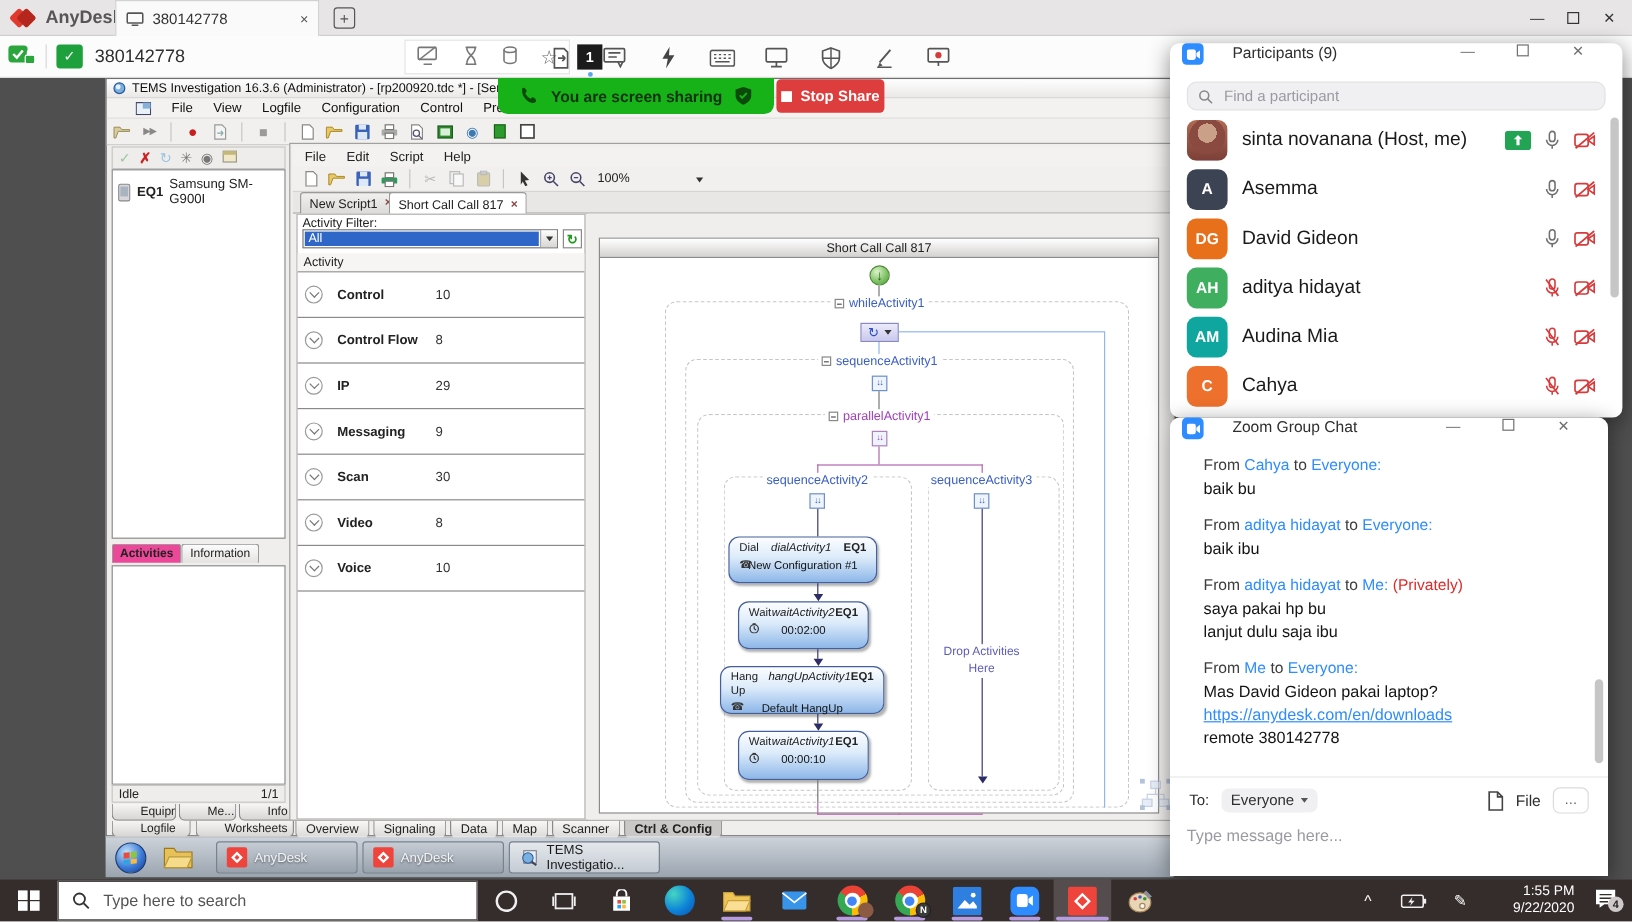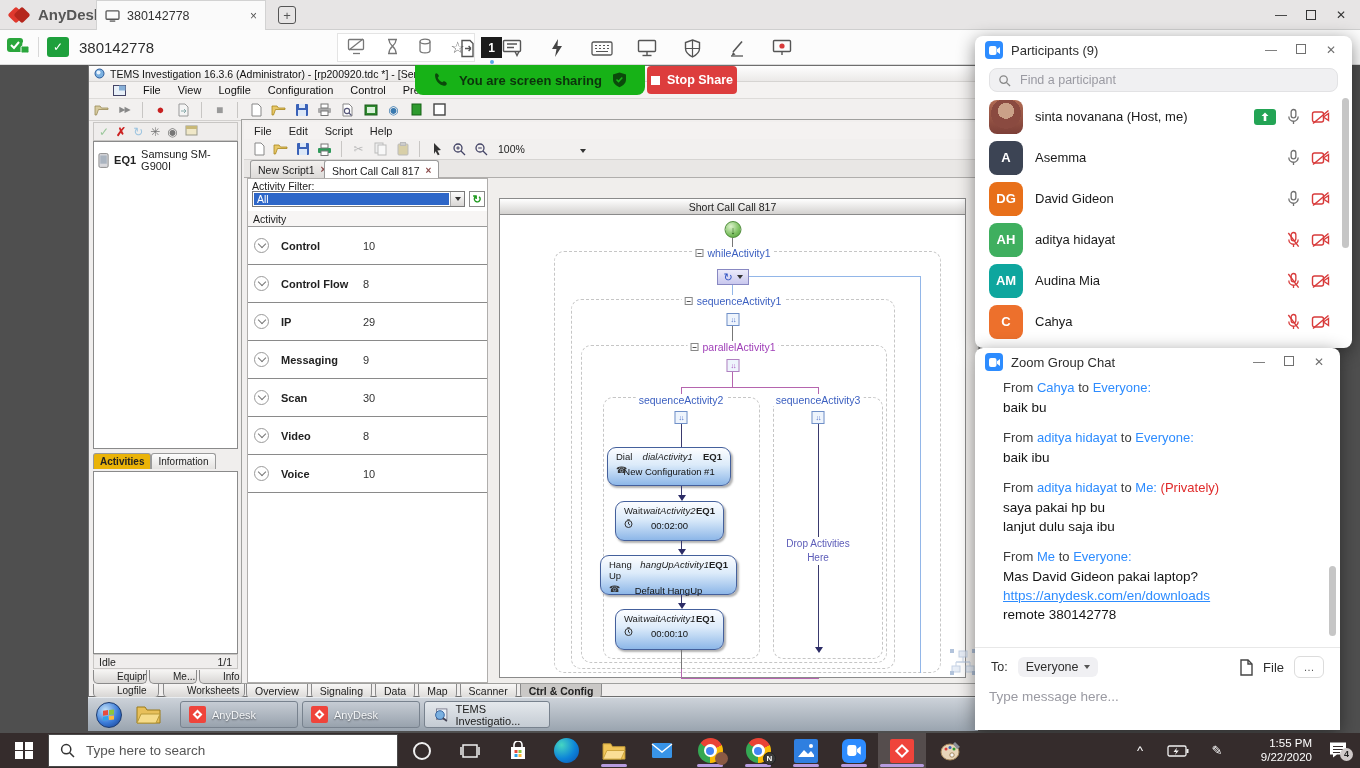--- a/index.html
+++ b/index.html
@@ -43,21 +43,21 @@
           display:flex;align-items:center;gap:6px;padding-left:4px}
   .tico{width:17px;height:17px;display:flex;align-items:center;justify-content:center;font-size:10px}
   .tsep{width:1px;height:16px;background:#c8c6c4;margin:0 3px}
   .lpanel{left:4px;top:56px;width:145px;height:576px}
   .minibar{left:0;top:0;width:145px;height:19px;background:#efedec;border:1px solid #c8c6c4;
            display:flex;align-items:center;gap:7px;padding-left:5px;font-size:12px}
   .whitebox{background:#fff;border:1px solid #8a8a8a}
   .eqrow{display:flex;align-items:center;gap:5px;padding:6px 4px;font-size:11px}
   .tab-sm{border:1px solid #9a9a9a;border-bottom:none;background:linear-gradient(#fcfcfc,#e4e2e0);
           font-size:10px;padding:2px 6px;border-radius:3px 3px 0 0;color:#222}
-  .tab-sm.on{background:#eab308;font-weight:bold}
+  .tab-sm.on{background:#ec4899;font-weight:bold}
   .statusrow{background:#efedec;border:1px solid #c8c6c4;font-size:10.5px;display:flex;justify-content:space-between;padding:1px 5px}
   .dock-tab{border:1px solid #8a8a8a;border-top:none;border-radius:0 0 5px 5px;background:linear-gradient(#f6f5f4,#d8d6d4);
             font-size:10px;padding:1px 23px;color:#222;white-space:nowrap;overflow:hidden}
   
   .swin{left:152px;top:53px;width:738px;height:565px;background:#f1efee;border:1px solid #a0a09e}
   .smenu{left:2px;top:2px;width:732px;height:17px;display:flex;align-items:center;gap:17px;padding-left:10px;font-size:11px;background:#f4f2f1}
   .stools{left:2px;top:19px;width:732px;height:21px;background:#f2f0ef;border-bottom:1px solid #d6d4d2;
           display:flex;align-items:center;gap:5px;padding-left:6px}
   .stab{position:absolute;top:0;height:18px;display:flex;align-items:center;gap:6px;padding:0 7px;font-size:10.5px;
         border:1px solid #9a9a9a;border-bottom:none;border-radius:3px 3px 0 0;background:linear-gradient(#f2f0ee,#dddbd9);color:#222}
@@ -129,34 +129,34 @@
   
   .banner{left:415px;top:65px;width:230px;height:30px;background:#17b217;border-radius:0 0 8px 8px;
           display:flex;align-items:center;justify-content:center;gap:10px}
   .bmsg{font-size:13px;font-weight:bold;color:#0c330c}
   .stopbtn{left:647px;top:66px;width:90px;height:28px;background:#dd3d3d;border-radius:4px;color:#fff;
            display:flex;align-items:center;justify-content:center;gap:7px;font-size:12.5px;font-weight:bold}
   .stopsq{width:9px;height:9px;background:#fff}
 
   
   .zpanel{background:#fff;border-radius:8px;box-shadow:0 4px 18px rgba(0,0,0,.45)}
-  .zhdr{position:absolute;left:0;top:0;right:0;height:28px;display:flex;align-items:center;gap:8px;padding:0 10px}
+  .zhdr{position:absolute;left:0;top:0;right:16px;height:28px;display:flex;align-items:flex-start;gap:24px;padding:0 10px}
   .ztitle{font-size:13px;color:#2e2e2e;flex:1}
   .zico{width:18px;height:18px;border-radius:4px;background:#2d8cff;display:flex;align-items:center;justify-content:center}
   .zctl{width:22px;text-align:center;color:#707070;font-size:12px}
   .srch{position:absolute;left:14px;top:32px;right:14px;height:24px;background:#f0f0f2;border:1px solid #e2e2e4;border-radius:8px;
         display:flex;align-items:center;gap:7px;padding:0 8px}
   .srch input{border:none;background:transparent;outline:none;font-size:12.5px;color:#333;flex:1;font-family:"Liberation Sans",sans-serif}
   .prow{position:absolute;left:0;width:370px;height:41px;display:flex;align-items:center;padding:0 14px;gap:12px}
   .pav{width:34px;height:34px;border-radius:8px;color:#fff;font-weight:bold;font-size:13px;display:flex;align-items:center;justify-content:center}
   .pav.photo{background:
       radial-gradient(circle at 50% 32%,#caa188 0 8px,transparent 8px),
       radial-gradient(circle at 50% 40%,#8a4a40 0 15px,transparent 15px),
       linear-gradient(#b06a52,#7c3f38)}
-  .pname{font-size:13px;color:#1a1a1a;flex:1;white-space:nowrap;overflow:hidden}
+  .pname{font-size:16px;color:#1a1a1a;flex:1;white-space:nowrap;overflow:hidden}
   .picons{display:flex;align-items:center;gap:10px}
   .scrollbar{position:absolute;width:7px;border-radius:4px;background:#c6c6c6}
   .msg{margin:0 0 13px 0}
   .meta{font-size:13px;color:#3c3c3c;margin-bottom:3px}
   .who{color:#2d8cff}
   .priv{color:#e02a2a}
   .mbody{font-size:13.5px;color:#141414;line-height:19px}
   .clink{color:#2d8cff;text-decoration:underline}
   .chatfoot{position:absolute;left:0;right:0;border-top:1px solid #e8e8e8}
   .pill{background:#f0f0f3;border-radius:6px;font-size:12.5px;color:#2e2e2e;padding:3px 8px;display:flex;align-items:center;gap:5px}

